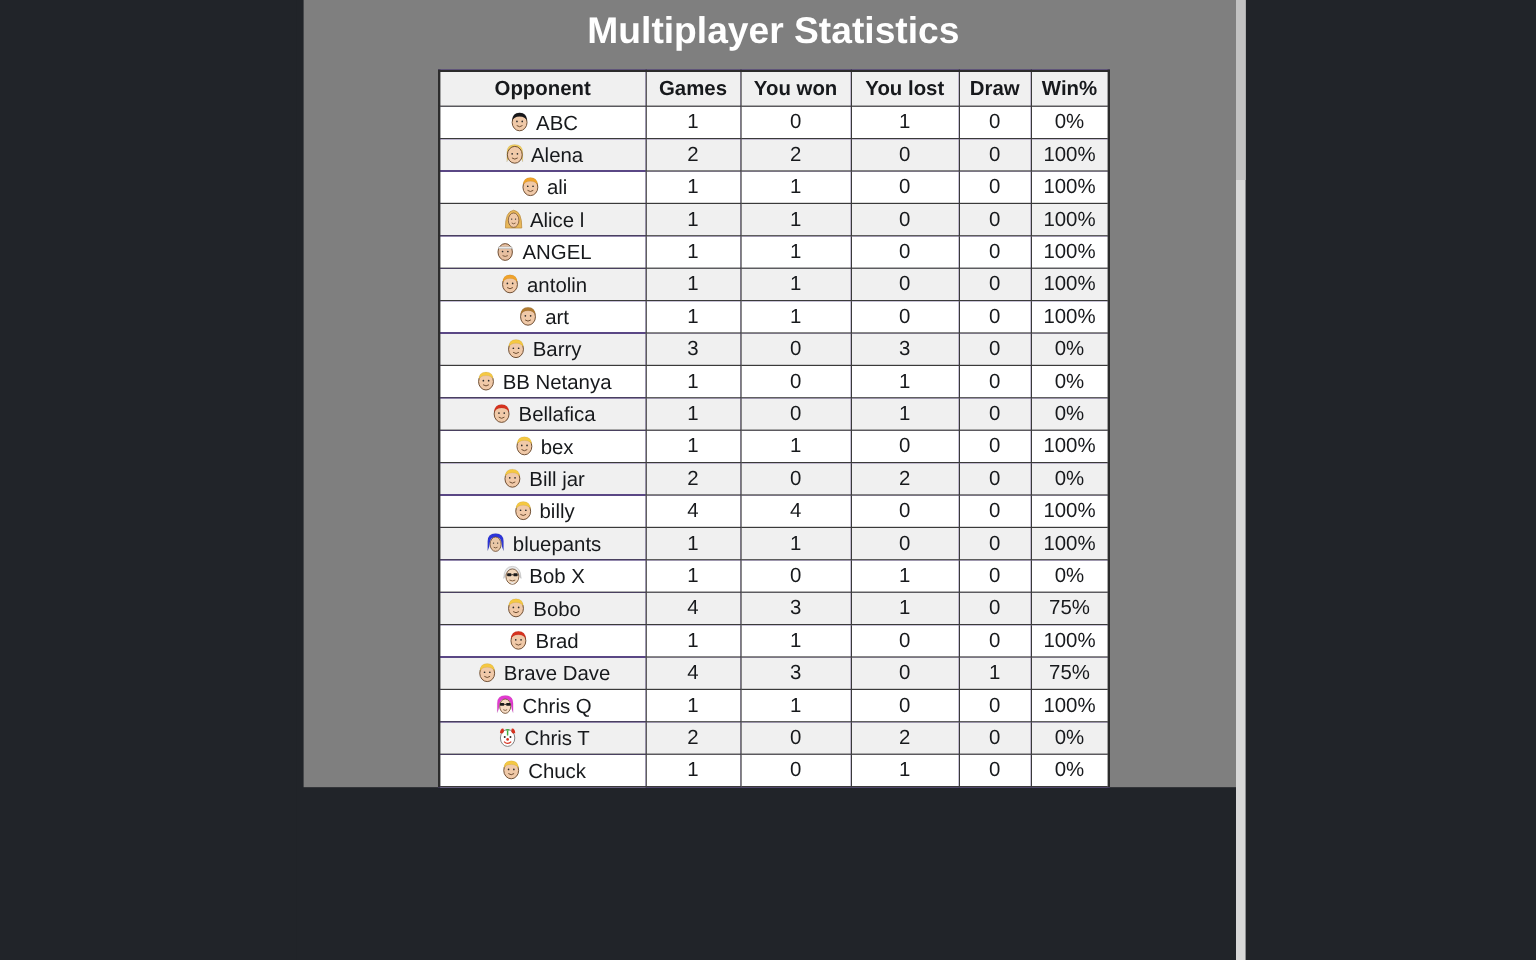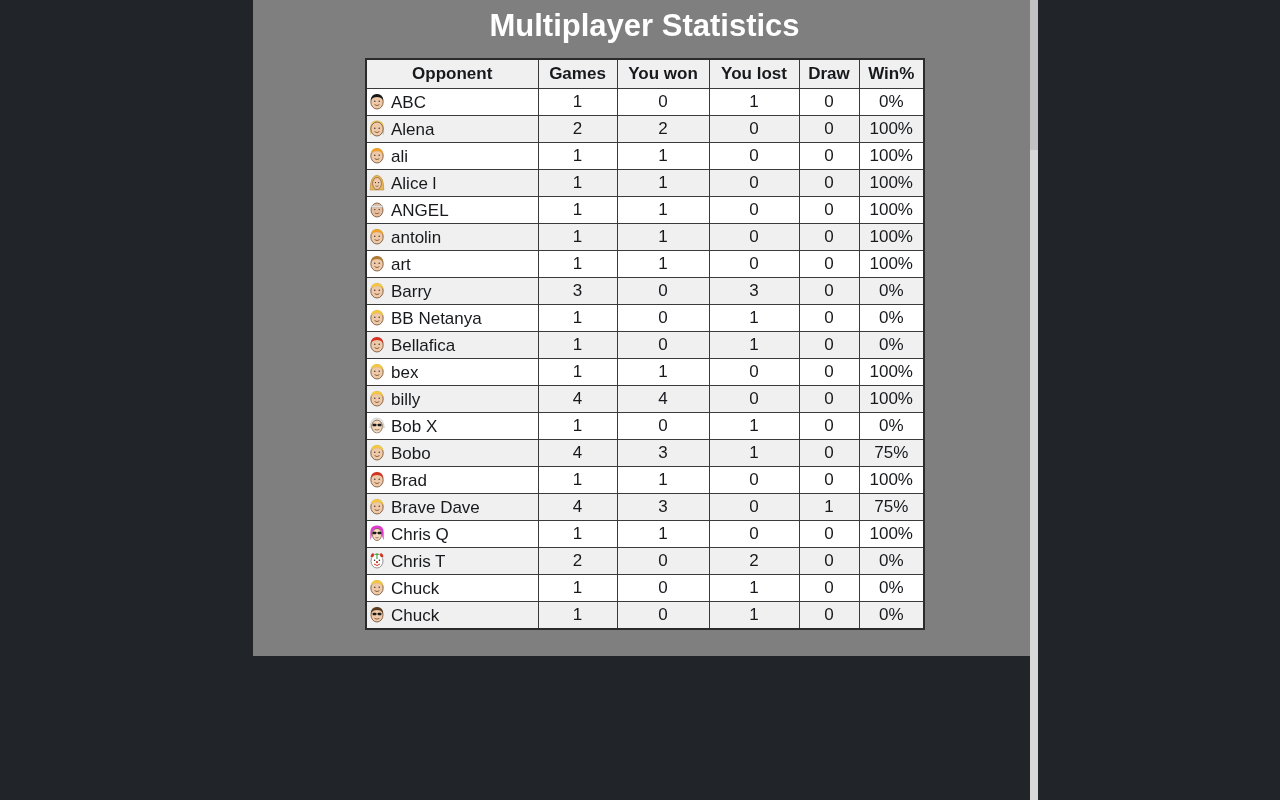--- a/index.html
+++ b/index.html
@@ -97,21 +97,21 @@
     font-size: 17px;
     height: 28px;
   }
   table.stats tbody tr:nth-child(even) td {
     background: #f0f0f0;
   }
   table.stats tbody tr:nth-child(odd) td {
     background: #ffffff;
   }
   td.opp {
-    text-align: left;
+    text-align: center;
     padding-left: 3px;
     white-space: nowrap;
     overflow: hidden;
   }
   td.num { text-align: center; }
 
   
   col.c-opp { width: 172px; }
   col.c-games { width: 79px; }
   col.c-won { width: 92px; }
@@ -317,23 +317,51 @@
               <td class="num">0</td>
               <td class="num">100%</td>
             </tr>
             <tr>
               <td class="opp"><span class="avatar"><svg width="20" height="20" viewBox="0 0 20 20" xmlns="http://www.w3.org/2000/svg">
                     <ellipse cx="10" cy="11" rx="6.2" ry="7" fill="#f0c9a8" stroke="#6b4a2f" stroke-width="0.8"></ellipse>
                     <circle cx="7.8" cy="10.2" r="0.7" fill="#2b2b2b"></circle>
                     <circle cx="12.2" cy="10.2" r="0.7" fill="#2b2b2b"></circle>
                     <path d="M7.6 13.6 Q10 15.6 12.4 13.6" stroke="#6b4a2f" stroke-width="0.8" fill="none"></path>
                     <path d="M3.8 9.5 Q4 3 10 3 Q16 3 16.2 9.5 Q15 6.2 10 6 Q5 6.2 3.8 9.5 Z" fill="#f5c842" stroke="#00000022" stroke-width="0.4"></path>
+                  </svg></span><span class="oppname">Bill jar</span></td>
+              <td class="num">2</td>
+              <td class="num">0</td>
+              <td class="num">2</td>
+              <td class="num">0</td>
+              <td class="num">0%</td>
+            </tr>
+            <tr>
+              <td class="opp"><span class="avatar"><svg width="20" height="20" viewBox="0 0 20 20" xmlns="http://www.w3.org/2000/svg">
+                    <ellipse cx="10" cy="11" rx="6.2" ry="7" fill="#f0c9a8" stroke="#6b4a2f" stroke-width="0.8"></ellipse>
+                    <circle cx="7.8" cy="10.2" r="0.7" fill="#2b2b2b"></circle>
+                    <circle cx="12.2" cy="10.2" r="0.7" fill="#2b2b2b"></circle>
+                    <path d="M7.6 13.6 Q10 15.6 12.4 13.6" stroke="#6b4a2f" stroke-width="0.8" fill="none"></path>
+                    <path d="M3.8 9.5 Q4 3 10 3 Q16 3 16.2 9.5 Q15 6.2 10 6 Q5 6.2 3.8 9.5 Z" fill="#f5c842" stroke="#00000022" stroke-width="0.4"></path>
                   </svg></span><span class="oppname">billy</span></td>
               <td class="num">4</td>
               <td class="num">4</td>
+              <td class="num">0</td>
+              <td class="num">0</td>
+              <td class="num">100%</td>
+            </tr>
+            <tr>
+              <td class="opp"><span class="avatar"><svg width="20" height="20" viewBox="0 0 20 20" xmlns="http://www.w3.org/2000/svg">
+                    <path d="M3.4 9 Q3.4 2.5 10 2.5 Q16.6 2.5 16.6 9 L16.6 17 Q15.2 14 14.6 9 Q14 6 10 5.8 Q6 6 5.4 9 Q4.8 14 3.4 17 Z" fill="#2d35d8" stroke="#00000022" stroke-width="0.4"></path>
+                    <ellipse cx="10" cy="11.5" rx="4.6" ry="6" fill="#e9c7a6" stroke="#6b4a2f" stroke-width="0.7"></ellipse>
+                    <circle cx="8.3" cy="10.6" r="0.6" fill="#2b2b2b"></circle>
+                    <circle cx="11.7" cy="10.6" r="0.6" fill="#2b2b2b"></circle>
+                    <path d="M8.4 14 Q10 15.2 11.6 14" stroke="#6b4a2f" stroke-width="0.7" fill="none"></path>
+                  </svg></span><span class="oppname">bluepants</span></td>
+              <td class="num">1</td>
+              <td class="num">1</td>
               <td class="num">0</td>
               <td class="num">0</td>
               <td class="num">100%</td>
             </tr>
             <tr>
               <td class="opp"><span class="avatar"><svg width="20" height="20" viewBox="0 0 20 20" xmlns="http://www.w3.org/2000/svg">
                     <path d="M2.8 13 Q3 3 10 3 Q17 3 17.2 13 Q16 8 10 7.6 Q4 8 2.8 13 Z" fill="#e9e9e9" stroke="#b5b5b5" stroke-width="0.5"></path>
                     <ellipse cx="10" cy="11.5" rx="5.4" ry="6.4" fill="#f2d7bb" stroke="#6b4a2f" stroke-width="0.7"></ellipse>
                     <rect x="5.6" y="8.8" width="3.6" height="2.4" rx="0.6" fill="#1b1b1b"></rect>
                     <rect x="10.8" y="8.8" width="3.6" height="2.4" rx="0.6" fill="#1b1b1b"></rect>

